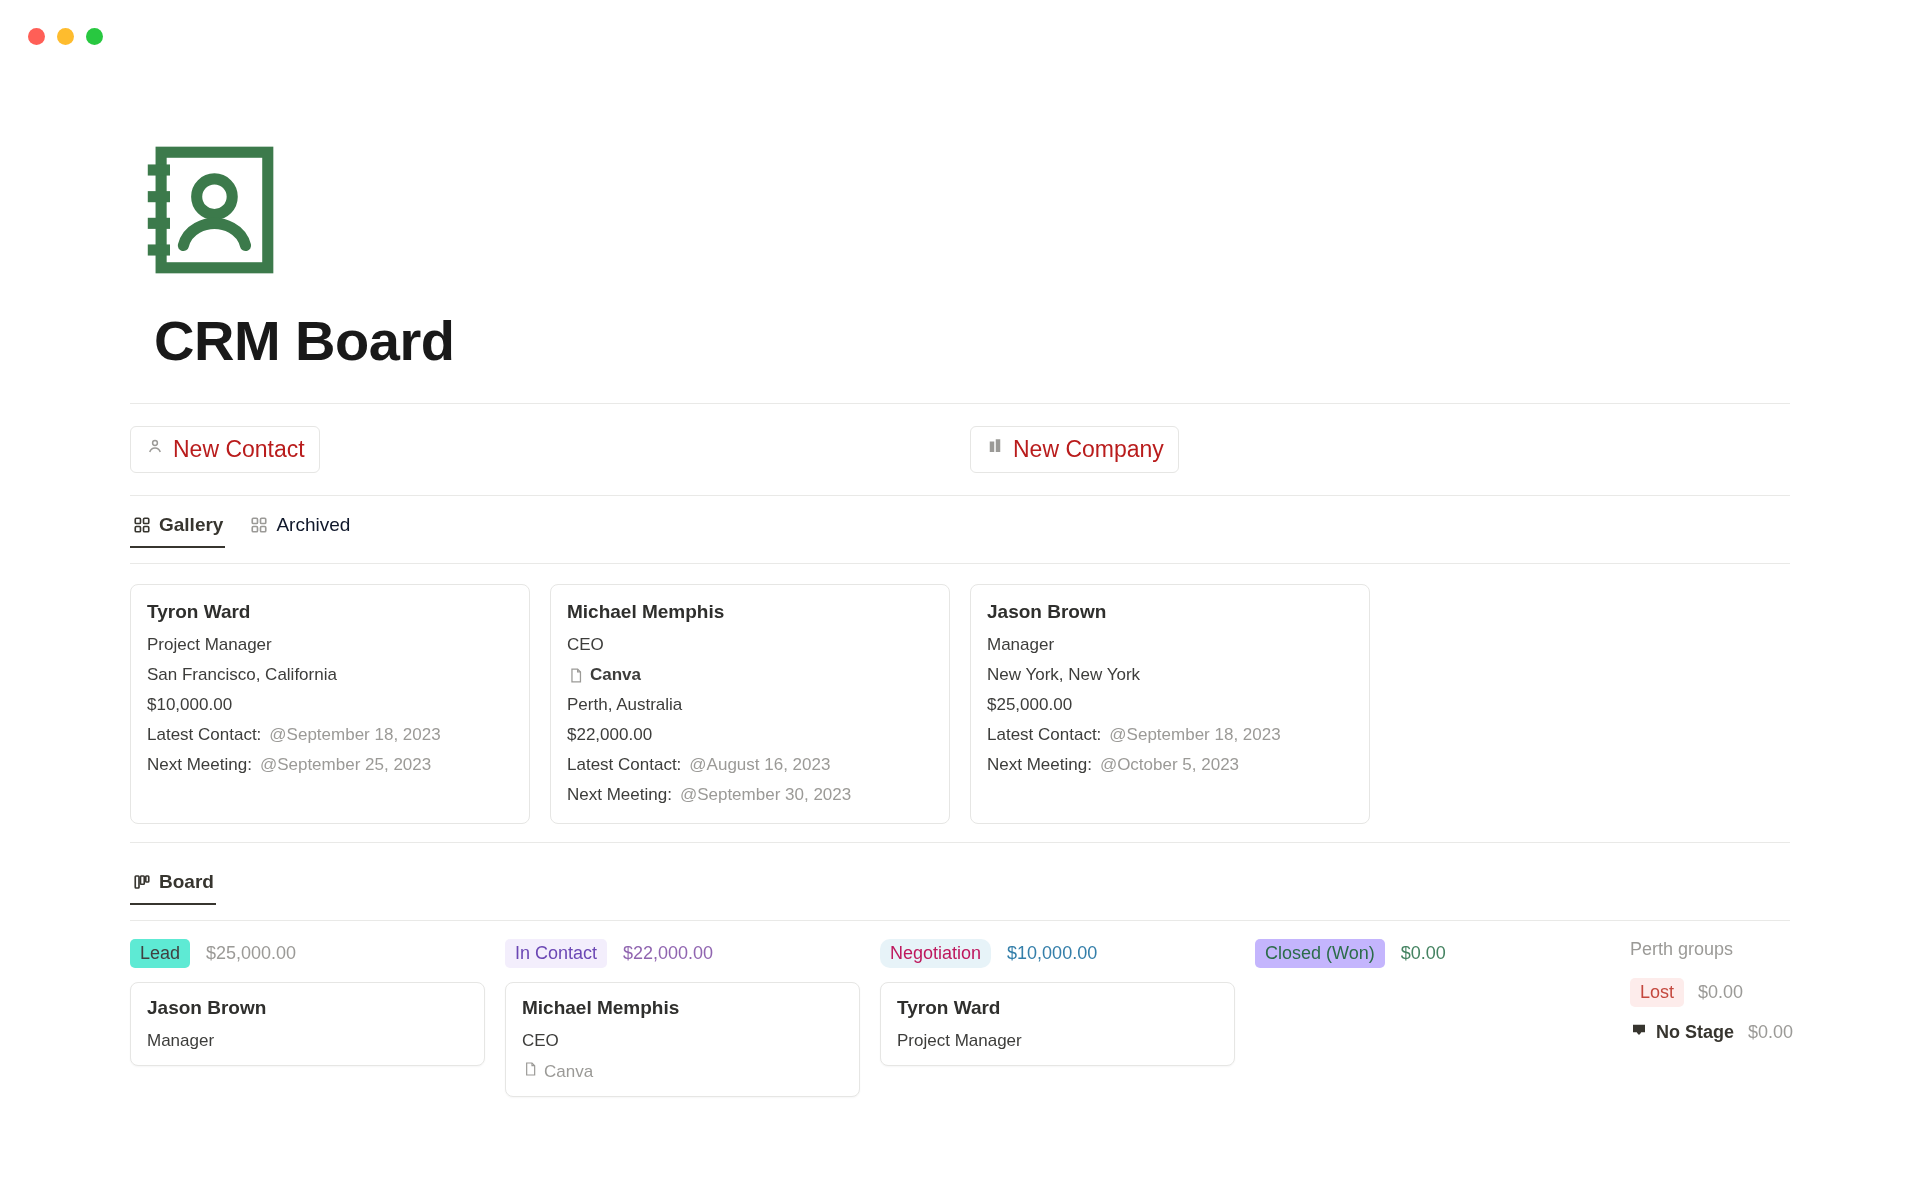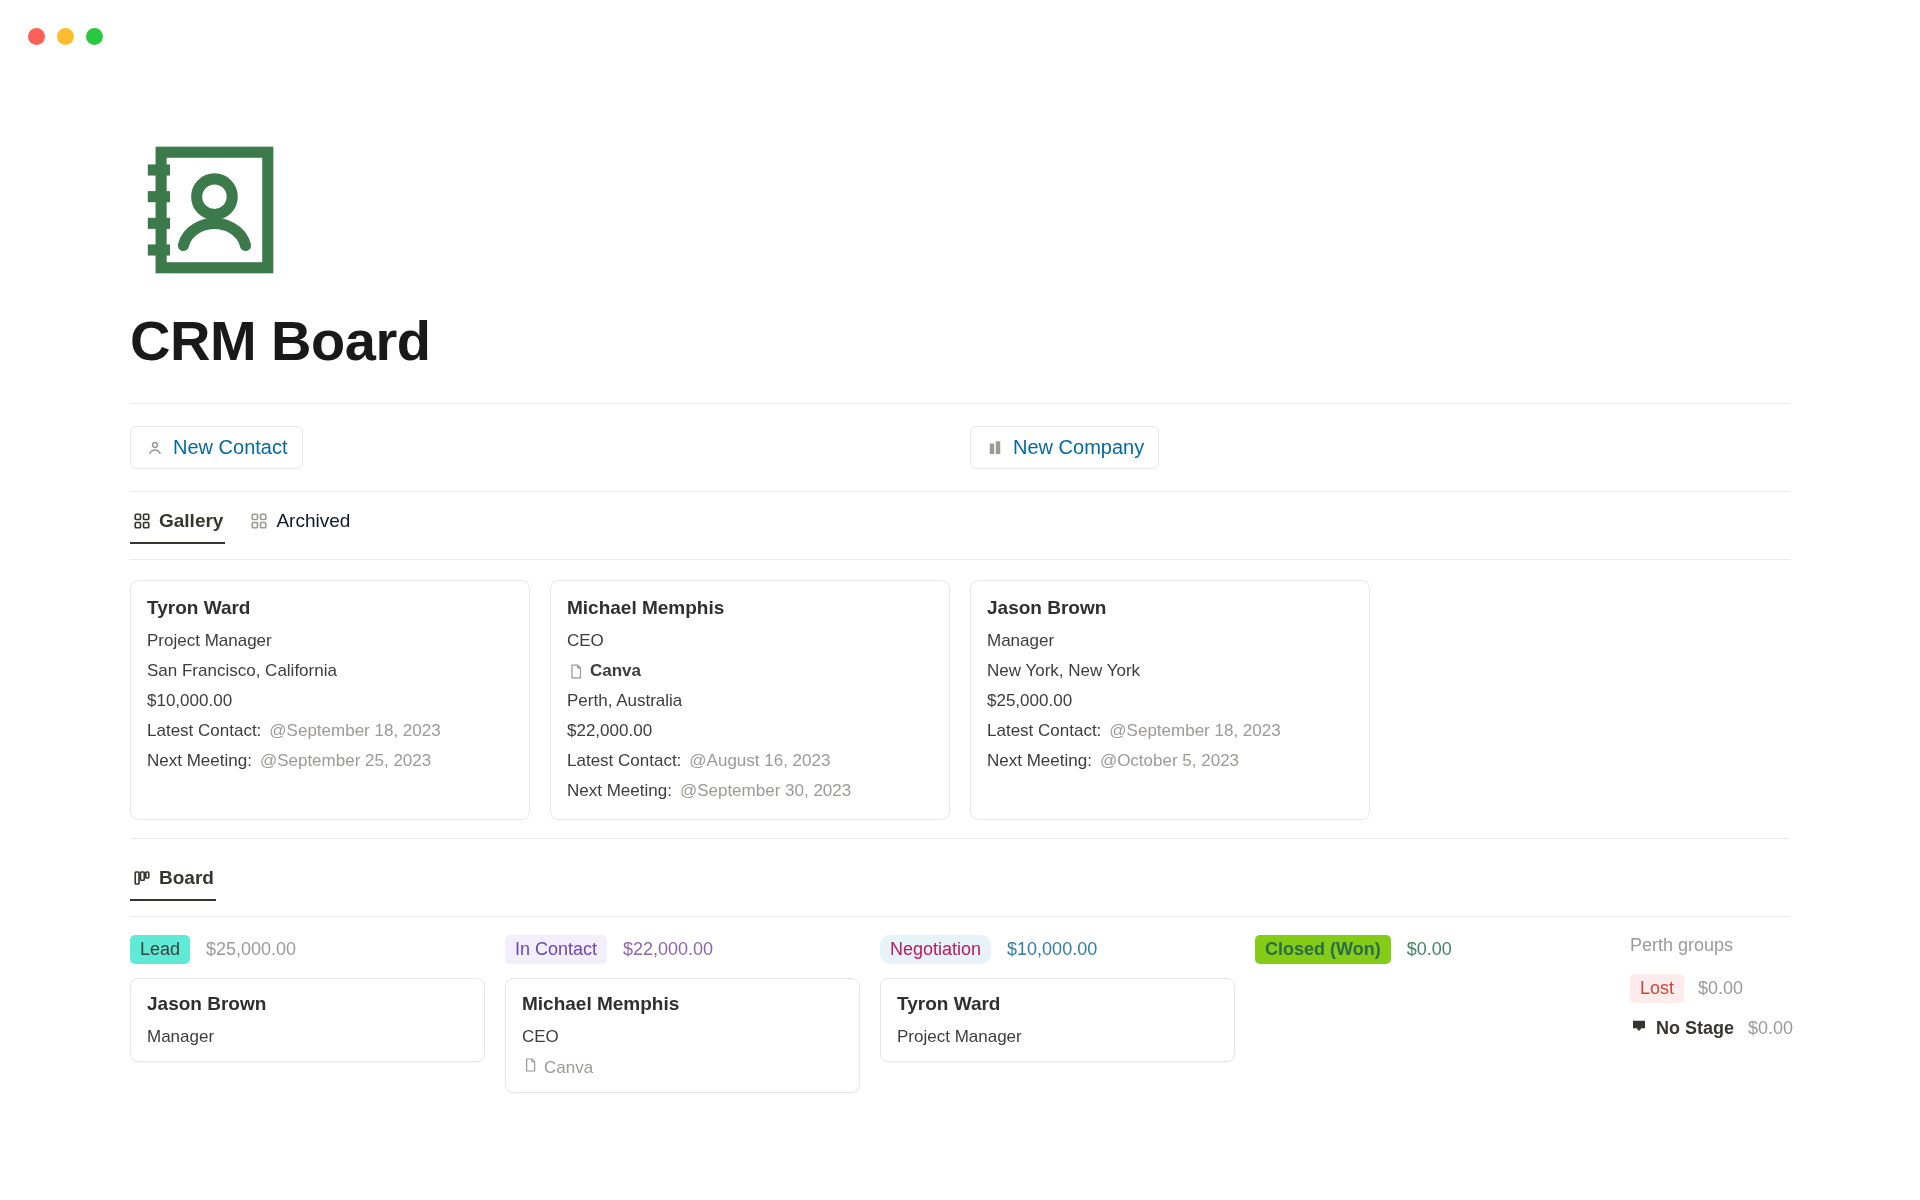--- a/index.html
+++ b/index.html
@@ -36,40 +36,40 @@
     margin-bottom: 18px;
   }
   .page-icon svg { display: block; }
 
   .page-title {
     font-size: 56px;
     font-weight: 700;
     letter-spacing: -0.5px;
     color: #191919;
     margin-bottom: 30px;
+    margin-left: 24px;
   }
 
   .hr { border: 0; border-top: 1px solid #e9e9e7; margin: 0; }
 
   .action-row {
     display: flex;
     padding: 22px 0;
     gap: 20px;
   }
   .action-row .half { width: 50%; }
 
   .pill-btn {
     display: inline-flex;
-    align-items: center;
     gap: 9px;
     border: 1px solid #e6e6e4;
     border-radius: 6px;
     padding: 9px 14px;
-    font-size: 20px;
-    color: #0369a1;
+    font-size: 23px;
+    color: #b91c1c;
     background: #ffffff;
     cursor: pointer;
   }
   .pill-btn .ico { width: 19px; height: 19px; display: inline-flex; align-items: center; justify-content: center; }
 
   .tabs {
     display: flex;
     gap: 22px;
     border-bottom: 1px solid #e9e9e7;
     padding: 18px 0 16px 0;
@@ -149,21 +149,21 @@
     display: inline-flex;
     align-items: center;
     font-size: 18px;
     padding: 4px 10px;
     border-radius: 5px;
     font-weight: 500;
   }
   .chip-lead { background: #5eead4; color: #414140; }
   .chip-incontact { background: #f3eefc; color: #6b47b4; }
   .chip-neg { background: #e7f3f8; color: #be185d; border-radius: 10px; }
-  .chip-won { background: #84cc16; color: #2b6c49; font-weight: bold; }
+  .chip-won { background: #c4b5fd; color: #2b6c49; }
   .chip-lost { background: #fdeceb; color: #c4483e; }
   .chip-nostage { display:inline-flex; align-items:center; gap:8px; color:#37352f; font-weight:600; font-size:18px; }
   .col-amount { font-size: 18px; color: #9b9a97; }
   .col-amount.purple { color: #9065b0; }
   .col-amount.blue { color: #337ea9; }
   .col-amount.green { color: #448361; }
 
   .board-card {
     border: 1px solid #e6e6e4;
     border-radius: 8px;

